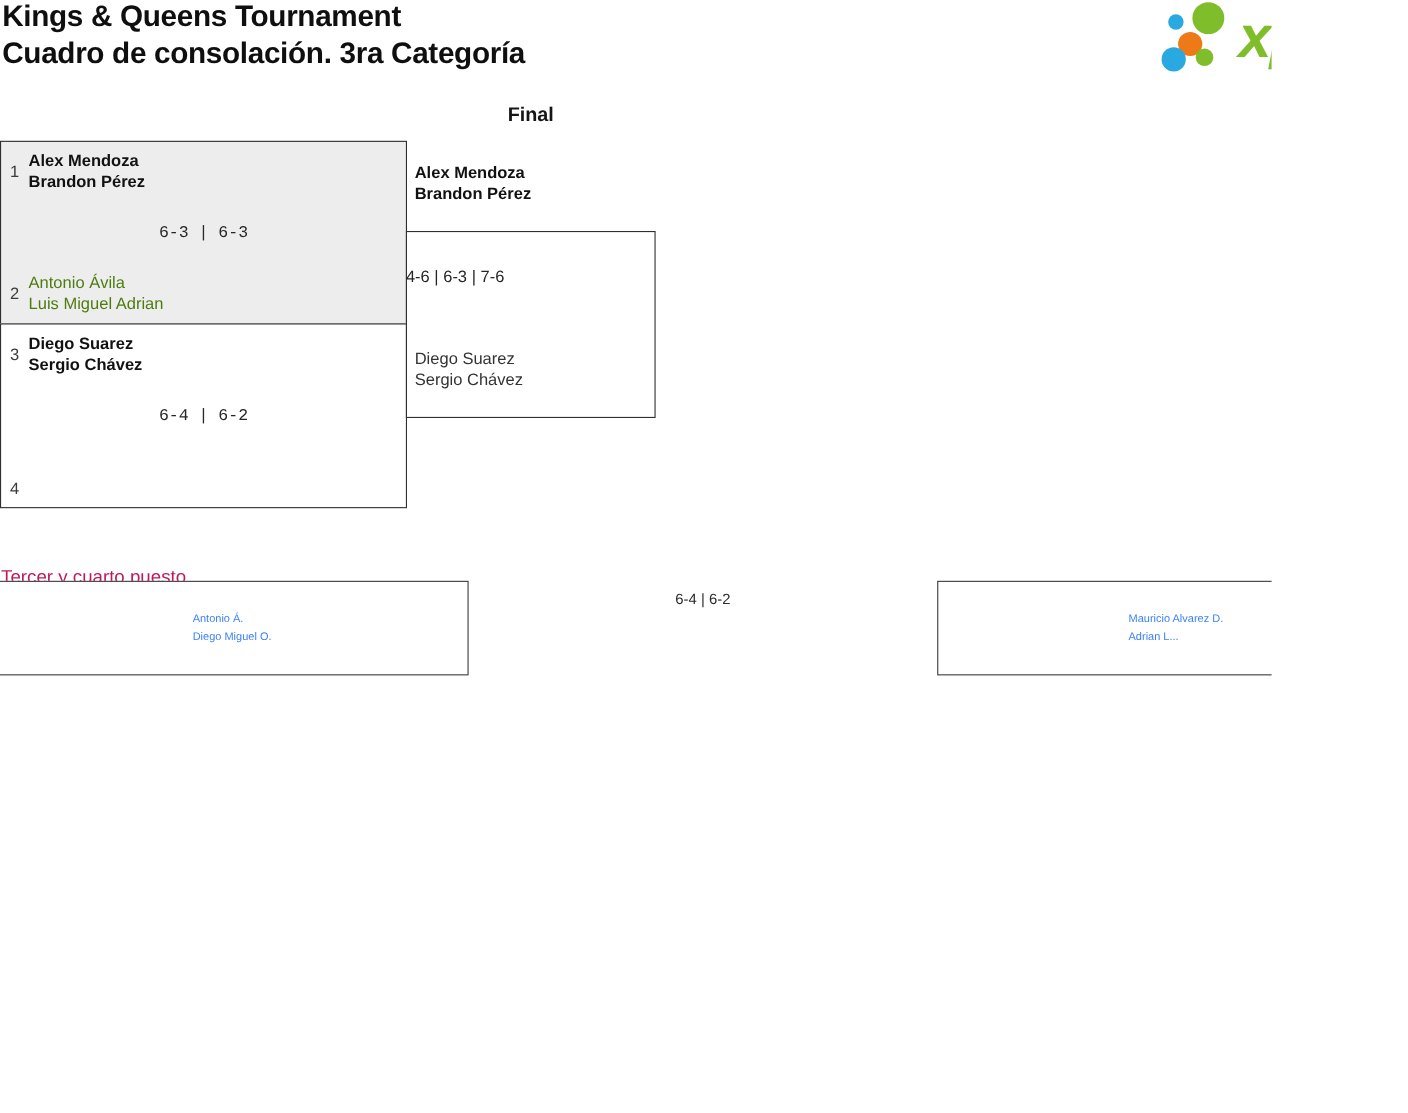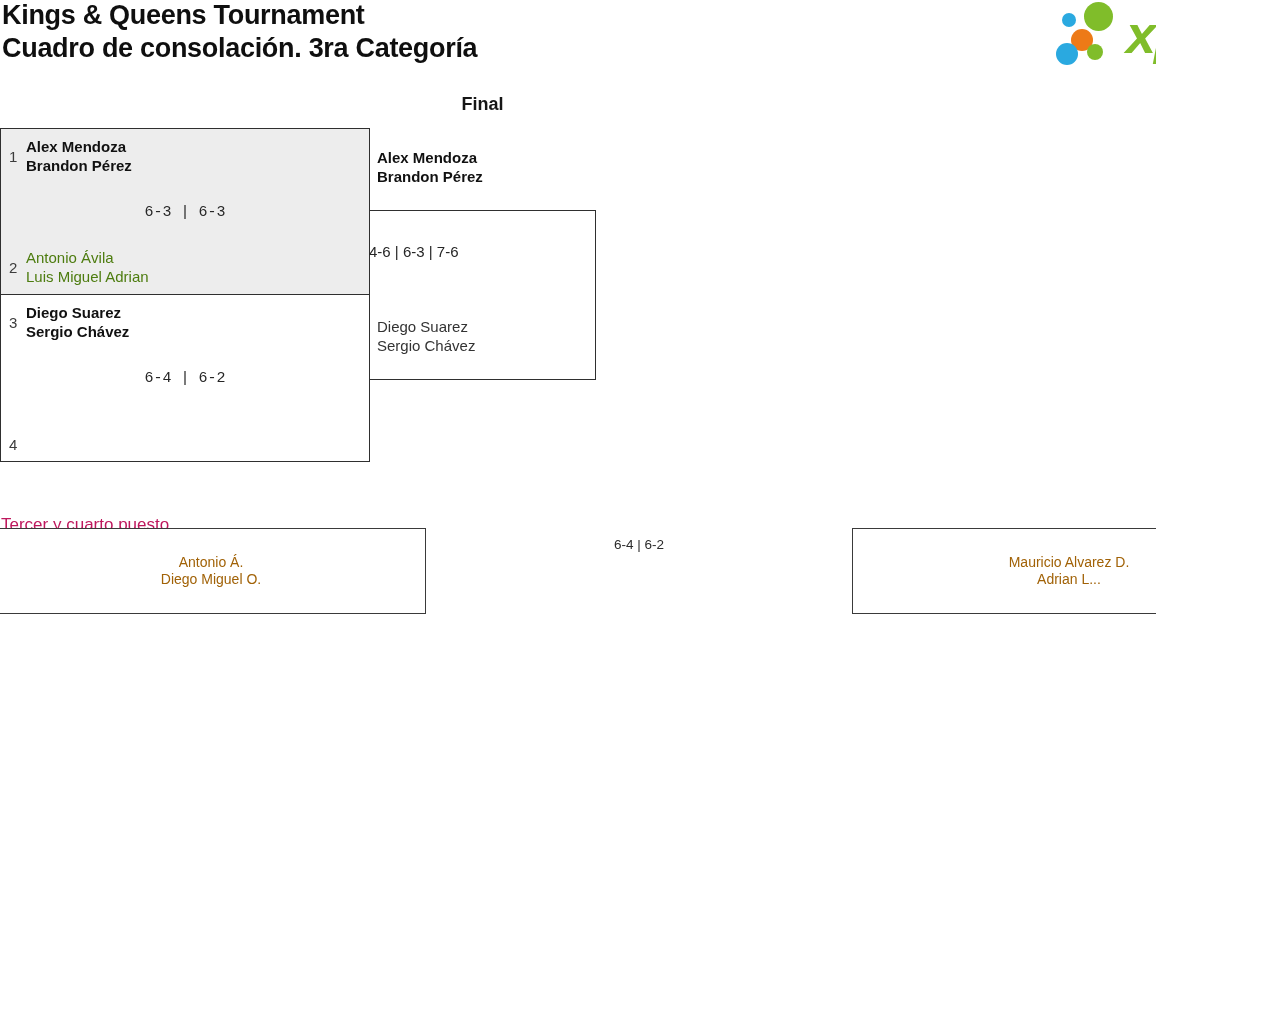--- a/index.html
+++ b/index.html
@@ -56,21 +56,21 @@
                font-size:15px;color:#262626;}
 
   
   .tp-heading{position:absolute;left:1px;top:495px;font-size:17px;font-weight:400;
               color:#be185d;margin-top:20px;}
   .tp-box{position:absolute;top:528px;height:86px;border:1px solid #3a3a3a;
           box-sizing:border-box;background:#fff;display:flex;align-items:center;
           justify-content:center;}
   .tp-left{left:-4px;width:430px;}
   .tp-right{left:852px;width:434px;}
-  .tp-names{font-size:14px;line-height:17px;color:#a16207;text-align:center;}
+  .tp-names{font-size:10px;line-height:17px;color:#3b82f6;text-align:left;}
   .tp-score{position:absolute;left:426px;width:426px;top:537px;text-align:center;
             font-size:13.5px;color:#2b2b2b;}
 </style>
 </head>
 <body>
 
 <div class="page">
 
   <div class="title">
     <div>Kings &amp; Queens Tournament</div>

